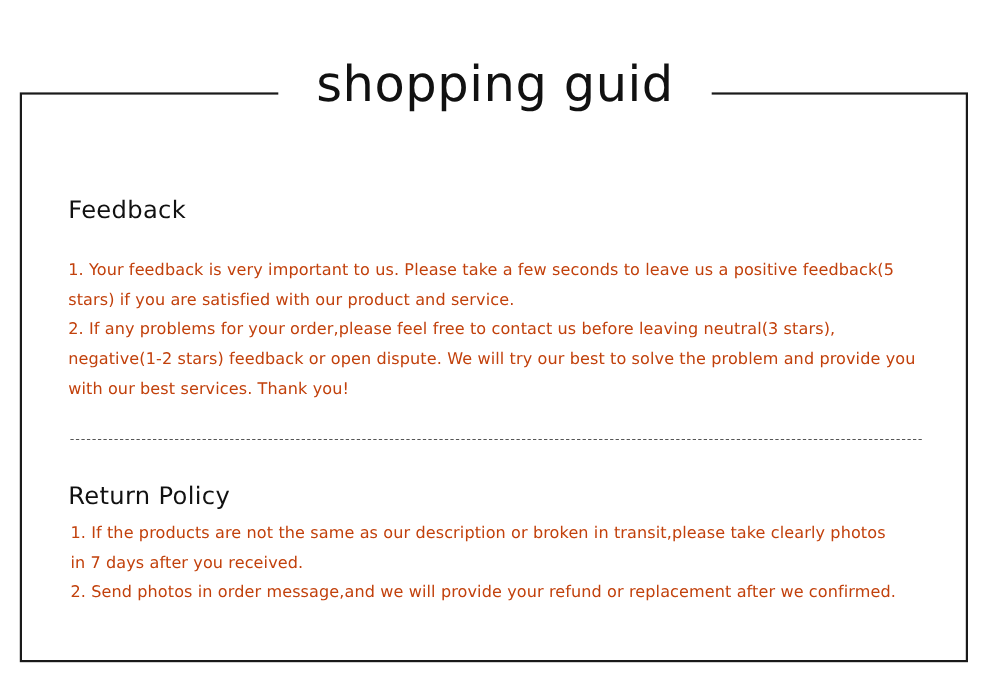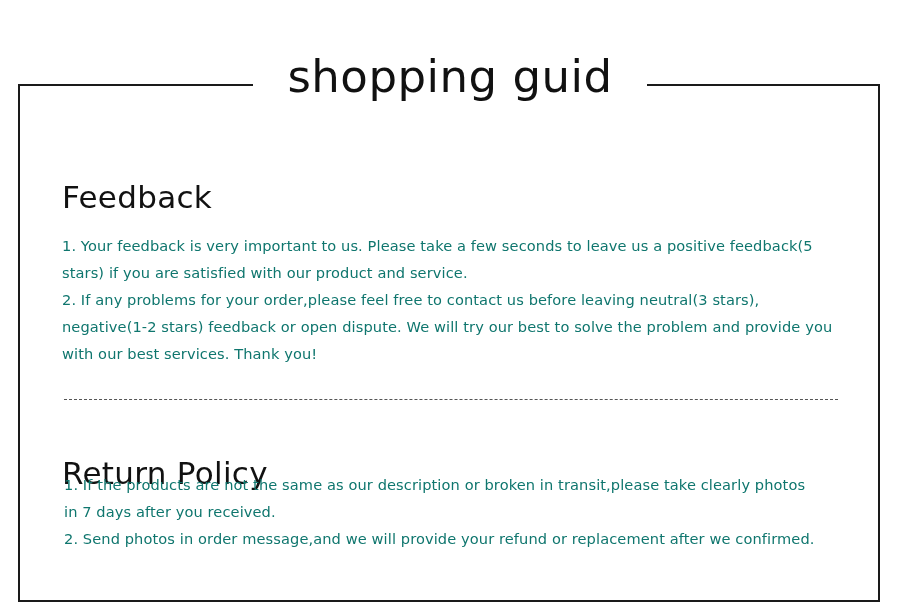--- a/index.html
+++ b/index.html
@@ -70,50 +70,50 @@
 
   .content {
     position: absolute;
     left: 62px;
     top: 155px;
     width: 790px;
   }
 
   .section-heading {
     font-family: "DejaVu Sans", sans-serif;
-    font-size: 31px;
+    font-size: 22px;
     font-weight: 400;
     color: #111111;
     letter-spacing: 0.3px;
     margin: 0;
   }
 
   .body-text {
     font-family: "DejaVu Sans", sans-serif;
     font-size: 14.6px;
     line-height: 27px;
-    color: #0f766e;
+    color: #c2410c;
     letter-spacing: 0.1px;
     margin: 0;
     white-space: pre-line;
   }
 
   #feedback-heading { position: absolute; left: 0; top: 12px; }
   #feedback-body    { position: absolute; left: 0; top: 65px; width: 780px; }
 
   .divider {
     position: absolute;
     left: 2px;
     top: 232px;
     width: 774px;
     height: 0;
     border-top: 1px dashed #555555;
   }
 
-  #return-heading { position: absolute; left: 0; top: 288px; }
+  #return-heading { position: absolute; left: 0; top: 272px; }
   #return-body    { position: absolute; left: 2px; top: 304px; width: 788px; }
 
 </style>
 </head>
 <body>
 
 <div class="page">
 
   <div class="card-border"></div>
 

